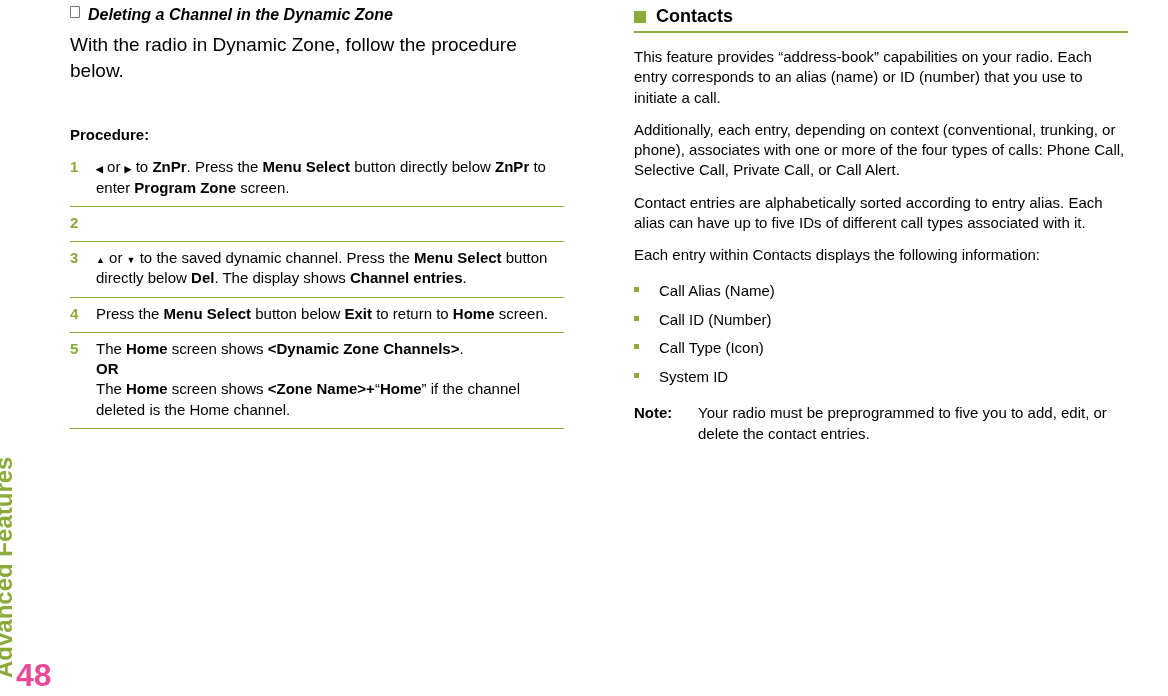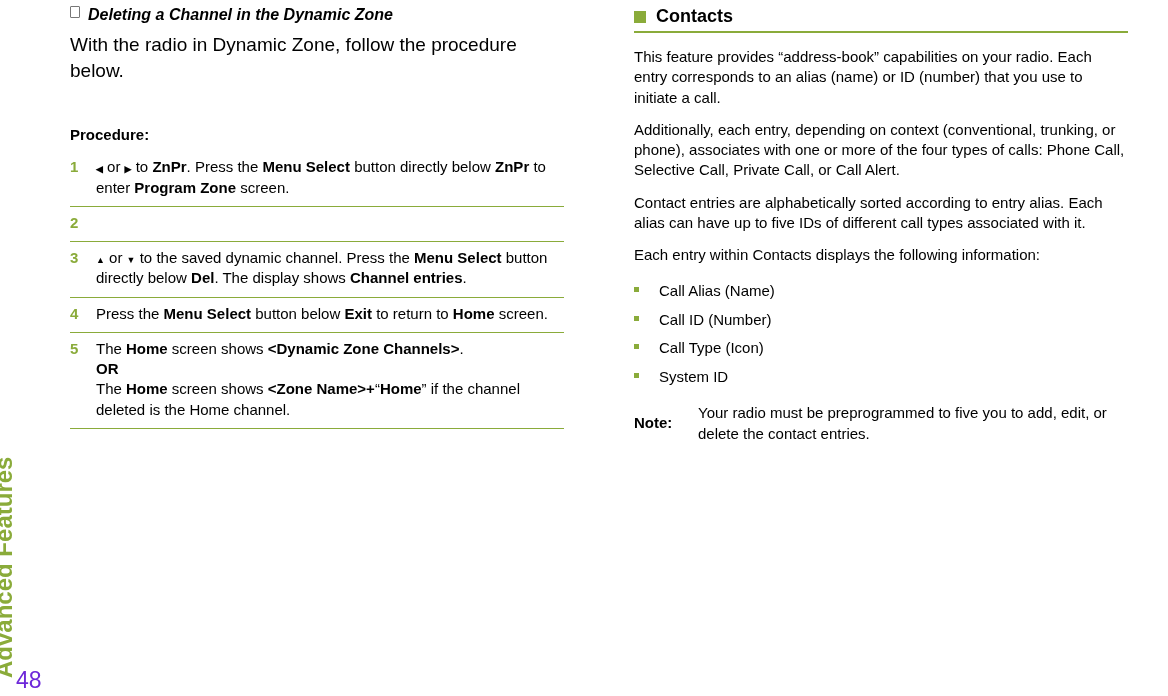--- a/index.html
+++ b/index.html
@@ -21,23 +21,23 @@
     color: #8aab3a;
     font-family: Arial, Helvetica, sans-serif;
     font-weight: bold;
     font-size: 24px;
     white-space: nowrap;
   }
   .page-number {
     position: absolute;
     left: 16px;
     bottom: 2px;
-    font-size: 23px;
-    font-weight: normal;
-    color: #6d28d9;
+    font-size: 32px;
+    font-weight: bold;
+    color: #ec4899;
   }
   .col { flex: 1; min-width: 0; }
   .col-left { max-width: 498px; }
   .col-right { max-width: 498px; margin-left: 20px; }
   .sub-h {
     display: flex;
     gap: 8px;
     font-style: italic;
     font-weight: bold;
     font-size: 16px;
@@ -99,21 +99,21 @@
     display: flex;
     gap: 20px;
   }
   .dot {
     width: 5px; height: 5px;
     background: #8aab3a;
     border-radius: 0;
     margin-top: 7px;
     flex-shrink: 0;
   }
-  .note-row { display: flex; gap: 20px; font-size: 15px; line-height: 1.35; align-items: center; }
+  .note-row { display: flex; gap: 20px; font-size: 15px; line-height: 1.35; }
   .note-label { font-weight: bold; min-width: 44px; }
 </style>
 </head>
 <body>
 
 <div class="page">
 
   <div class="side-label">Advanced Features</div>
   <div class="page-number">48</div>
 

